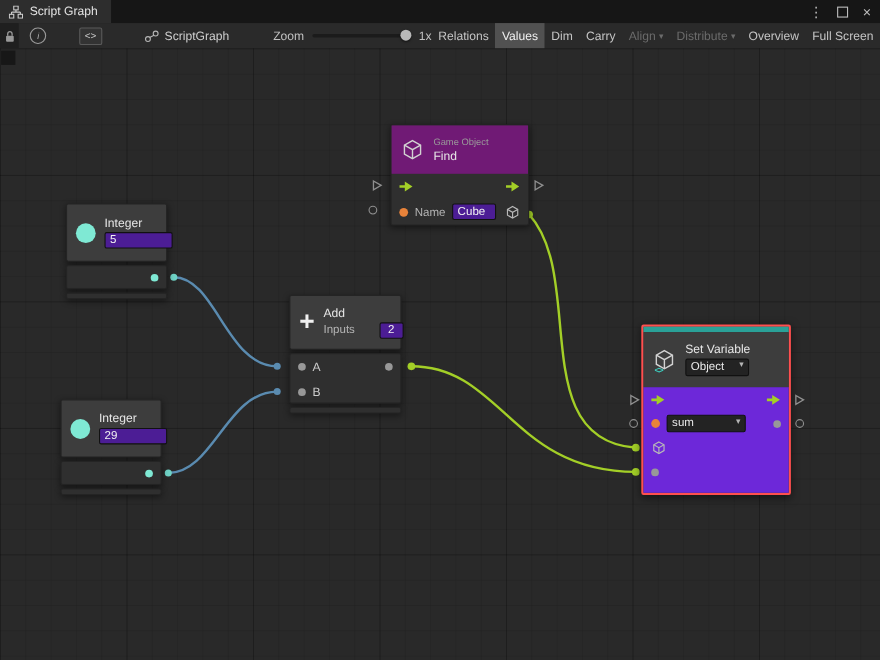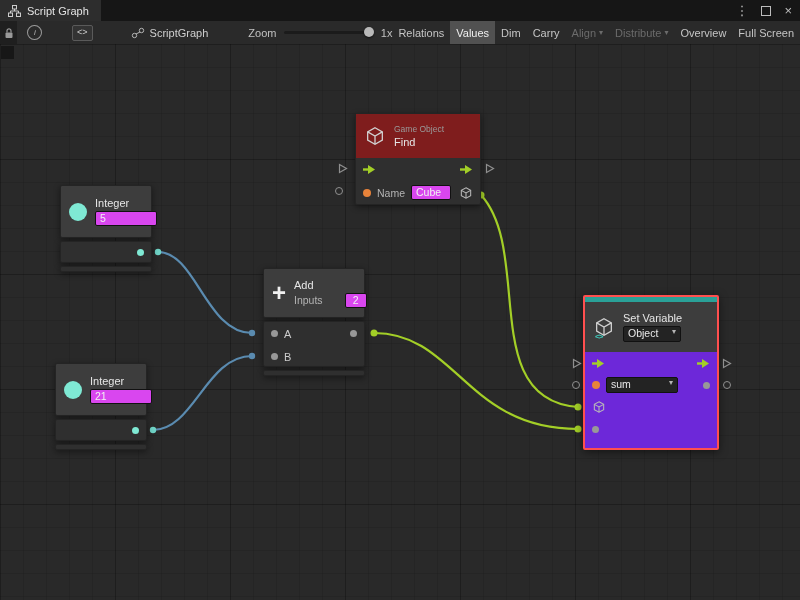--- a/index.html
+++ b/index.html
@@ -41,21 +41,21 @@
   
   .nblock{position:absolute;z-index:2;background:#3d3d3d;border:1px solid #242424;border-radius:2px;
     box-shadow:0 2px 6px rgba(0,0,0,.45);box-sizing:border-box;}
   .nblock.ports{background:#2f2f2f;}
   .hdr{display:flex;align-items:center;height:100%;padding:0 8px;gap:8px;}
   .hcol{display:flex;flex-direction:column;justify-content:center;gap:2px;}
   .ntitle{font-size:11px;color:#e6e6e6;}
   .ncat{font-size:8.5px;color:#9a9a9a;}
   .teal-circle{width:18px;height:18px;border-radius:50%;background:#7fe9d4;flex:0 0 auto;}
   .plus{font-size:24px;font-weight:bold;color:#f0f0f0;line-height:20px;}
-  .field{background:#d946ef;border:1px solid #111;border-radius:2px;color:#f2f2f2;font-size:10.5px;line-height:13px;padding:0 4px;height:13px;}
+  .field{background:#4c1d95;border:1px solid #111;border-radius:2px;color:#f2f2f2;font-size:10.5px;line-height:13px;padding:0 4px;height:13px;}
   .dd{background:#232323;border:1px solid #111;border-radius:2px;color:#e8e8e8;font-size:10.5px;display:flex;align-items:flex-start;justify-content:space-between;padding:0 4px;height:14px;box-sizing:content-box;}
   .dd .caret{font-size:8px;color:#b5b5b5;}
   .prow{display:flex;align-items:center;padding:0 7px;gap:6px;height:23px;}
   .dot{width:7px;height:7px;border-radius:50%;flex:0 0 auto;}
   .dot.teal{background:#7fe9d4;}
   .dot.gray{background:#989898;}
   .dot.orange{background:#e8833a;width:8px;height:8px;}
   .plabel{color:#cccccc;}
   .sub{color:#b4b4b4;font-size:10.5px;}
   .mla{margin-left:auto;}
@@ -166,21 +166,21 @@
         <span class="dot teal mla"></span>
       </div>
   </div>
   <div class="nblock ports" style="left:60px;top:266px;width:92px;height:6px;"></div>
 
   <div class="nblock" style="left:55px;top:363px;width:92px;height:53px;">
     <div class="hdr">
       <span class="teal-circle"></span>
       <div class="hcol">
         <span class="ntitle">Integer</span>
-        <div class="field" style="width:52px;">21</div>
+        <div class="field" style="width:52px;">29</div>
       </div>
     </div>
   </div>
   <div class="nblock ports" style="left:55px;top:419px;width:92px;height:22px;">
     <div class="prow" style="height:20px;">
         <span class="dot teal mla"></span>
       </div>
   </div>
   <div class="nblock ports" style="left:55px;top:444px;width:92px;height:6px;"></div>
 
@@ -203,21 +203,21 @@
       <span class="dot gray mla"></span>
     </div>
     <div class="prow">
       <span class="dot gray"></span>
       <span class="plabel">B</span>
     </div>
   </div>
   <div class="nblock ports" style="left:263px;top:370px;width:102px;height:6px;"></div>
 
   <div class="nblock" style="left:355px;top:113px;width:126px;height:92px;background:#2f2f2f;">
-    <div style="height:44px;background:#7f1d1d;">
+    <div style="height:44px;background:#701a75;">
       <div class="hdr">
         <svg width="22" height="22" viewBox="0 0 24 24">
           <path d="M12 3 L20 7.5 V16.5 L12 21 L4 16.5 V7.5 Z" fill="none" stroke="#d2d2d2" stroke-width="1.4"></path>
           <path d="M4 7.5 L12 12 L20 7.5 M12 12 V21" fill="none" stroke="#d2d2d2" stroke-width="1.4"></path>
         </svg>
         <div class="hcol">
           <span class="ncat">Game Object</span>
           <span class="ntitle">Find</span>
         </div>
       </div>

